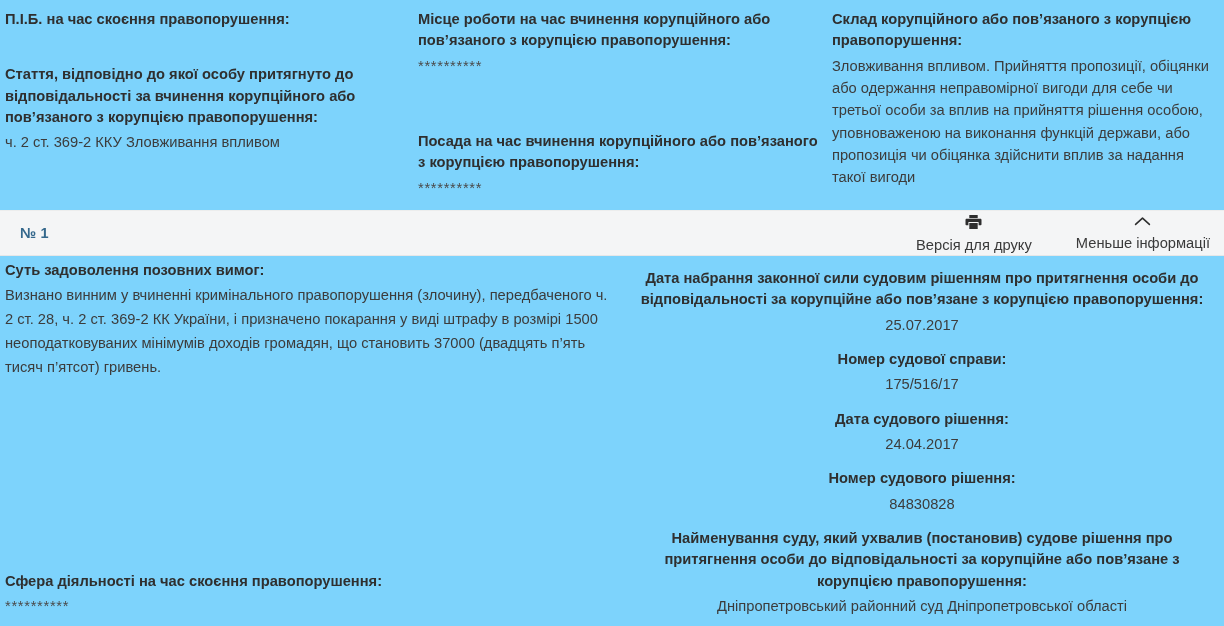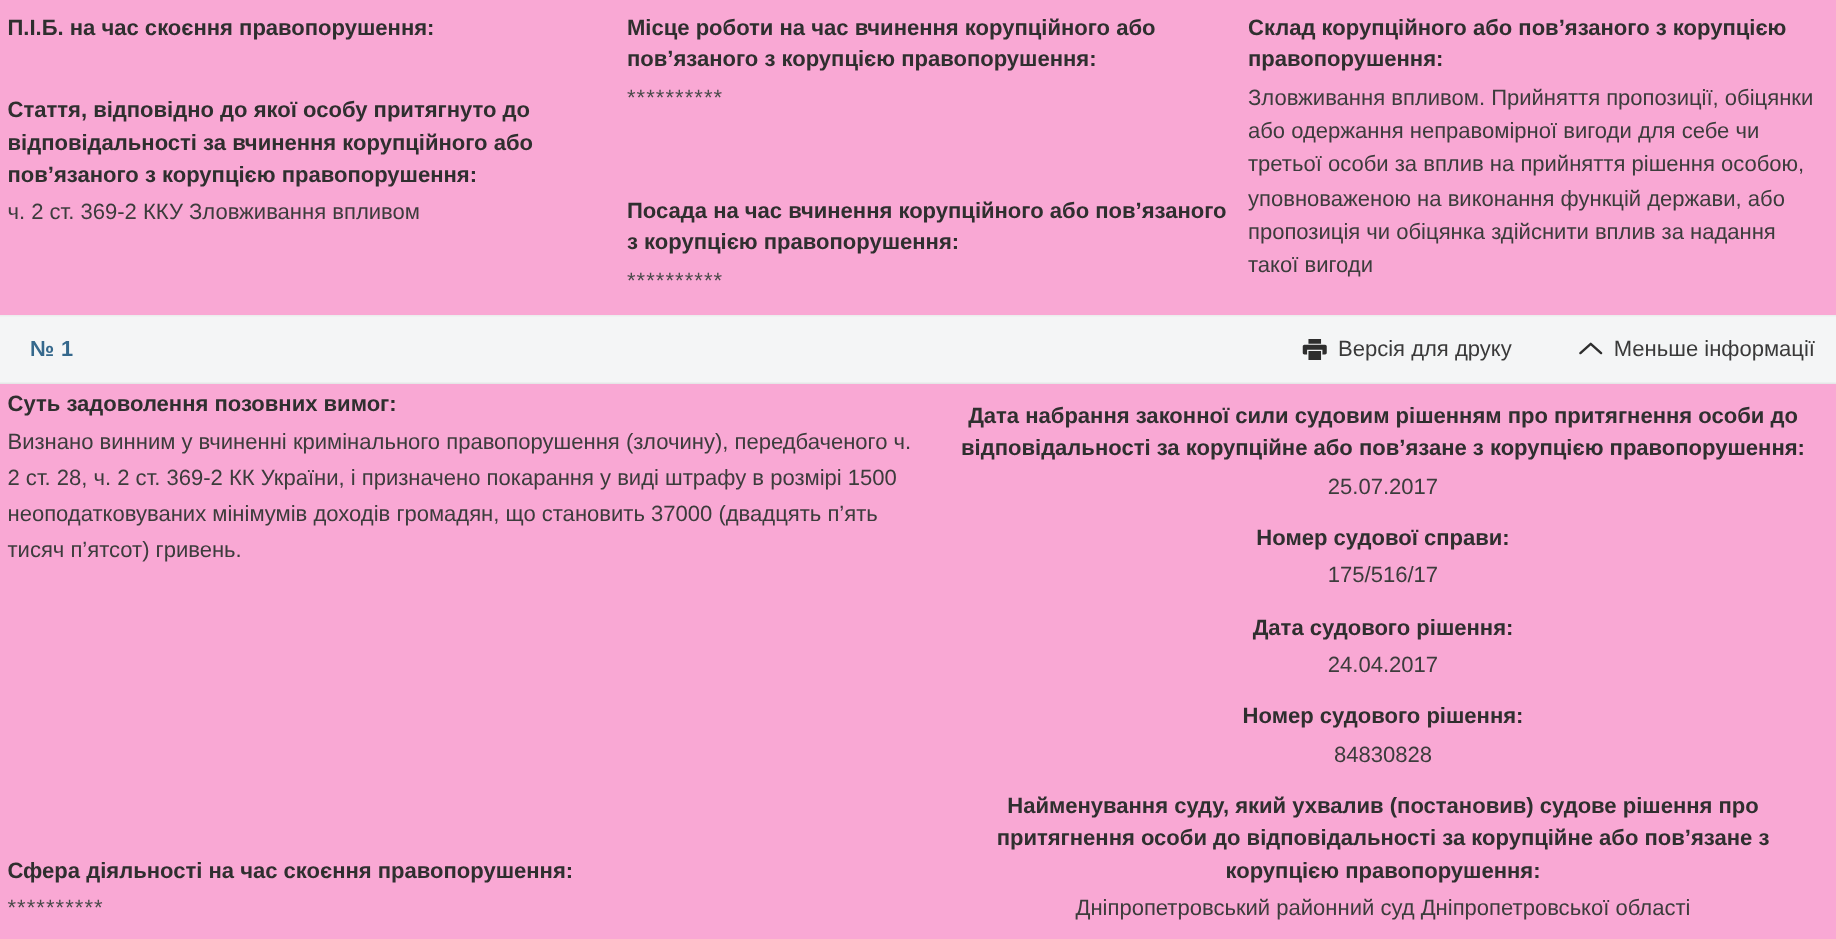--- a/index.html
+++ b/index.html
@@ -11,21 +11,21 @@
     background: #ffffff;
     font-family: "Liberation Sans", "DejaVu Sans", sans-serif;
     color: #3a3a3a;
     -webkit-font-smoothing: antialiased;
   }
   .page {
     position: relative;
     width: 1224px;
     height: 626px;
     overflow: hidden;
-    background: #f9a8d4;
+    background: #7dd3fc;
   }
 
   
   .label {
     font-size: 14.7px;
     font-weight: bold;
     color: #2f2f2f;
     line-height: 1.45;
     margin: 0 0 3px 0;
   }
@@ -102,20 +102,21 @@
     align-items: center;
     gap: 7px;
     font-size: 14.7px;
     color: #3a3a3a;
     cursor: pointer;
     background: none;
     border: none;
     padding: 0;
     font-family: inherit;
     white-space: nowrap;
+    flex-direction: column;
   }
   .ico { display: inline-flex; align-items: center; justify-content: center; }
   .ico svg { display: block; }
 
   
   .lower-left {
     position: absolute;
     left: 5px;
     top: 260px;
     width: 605px;

